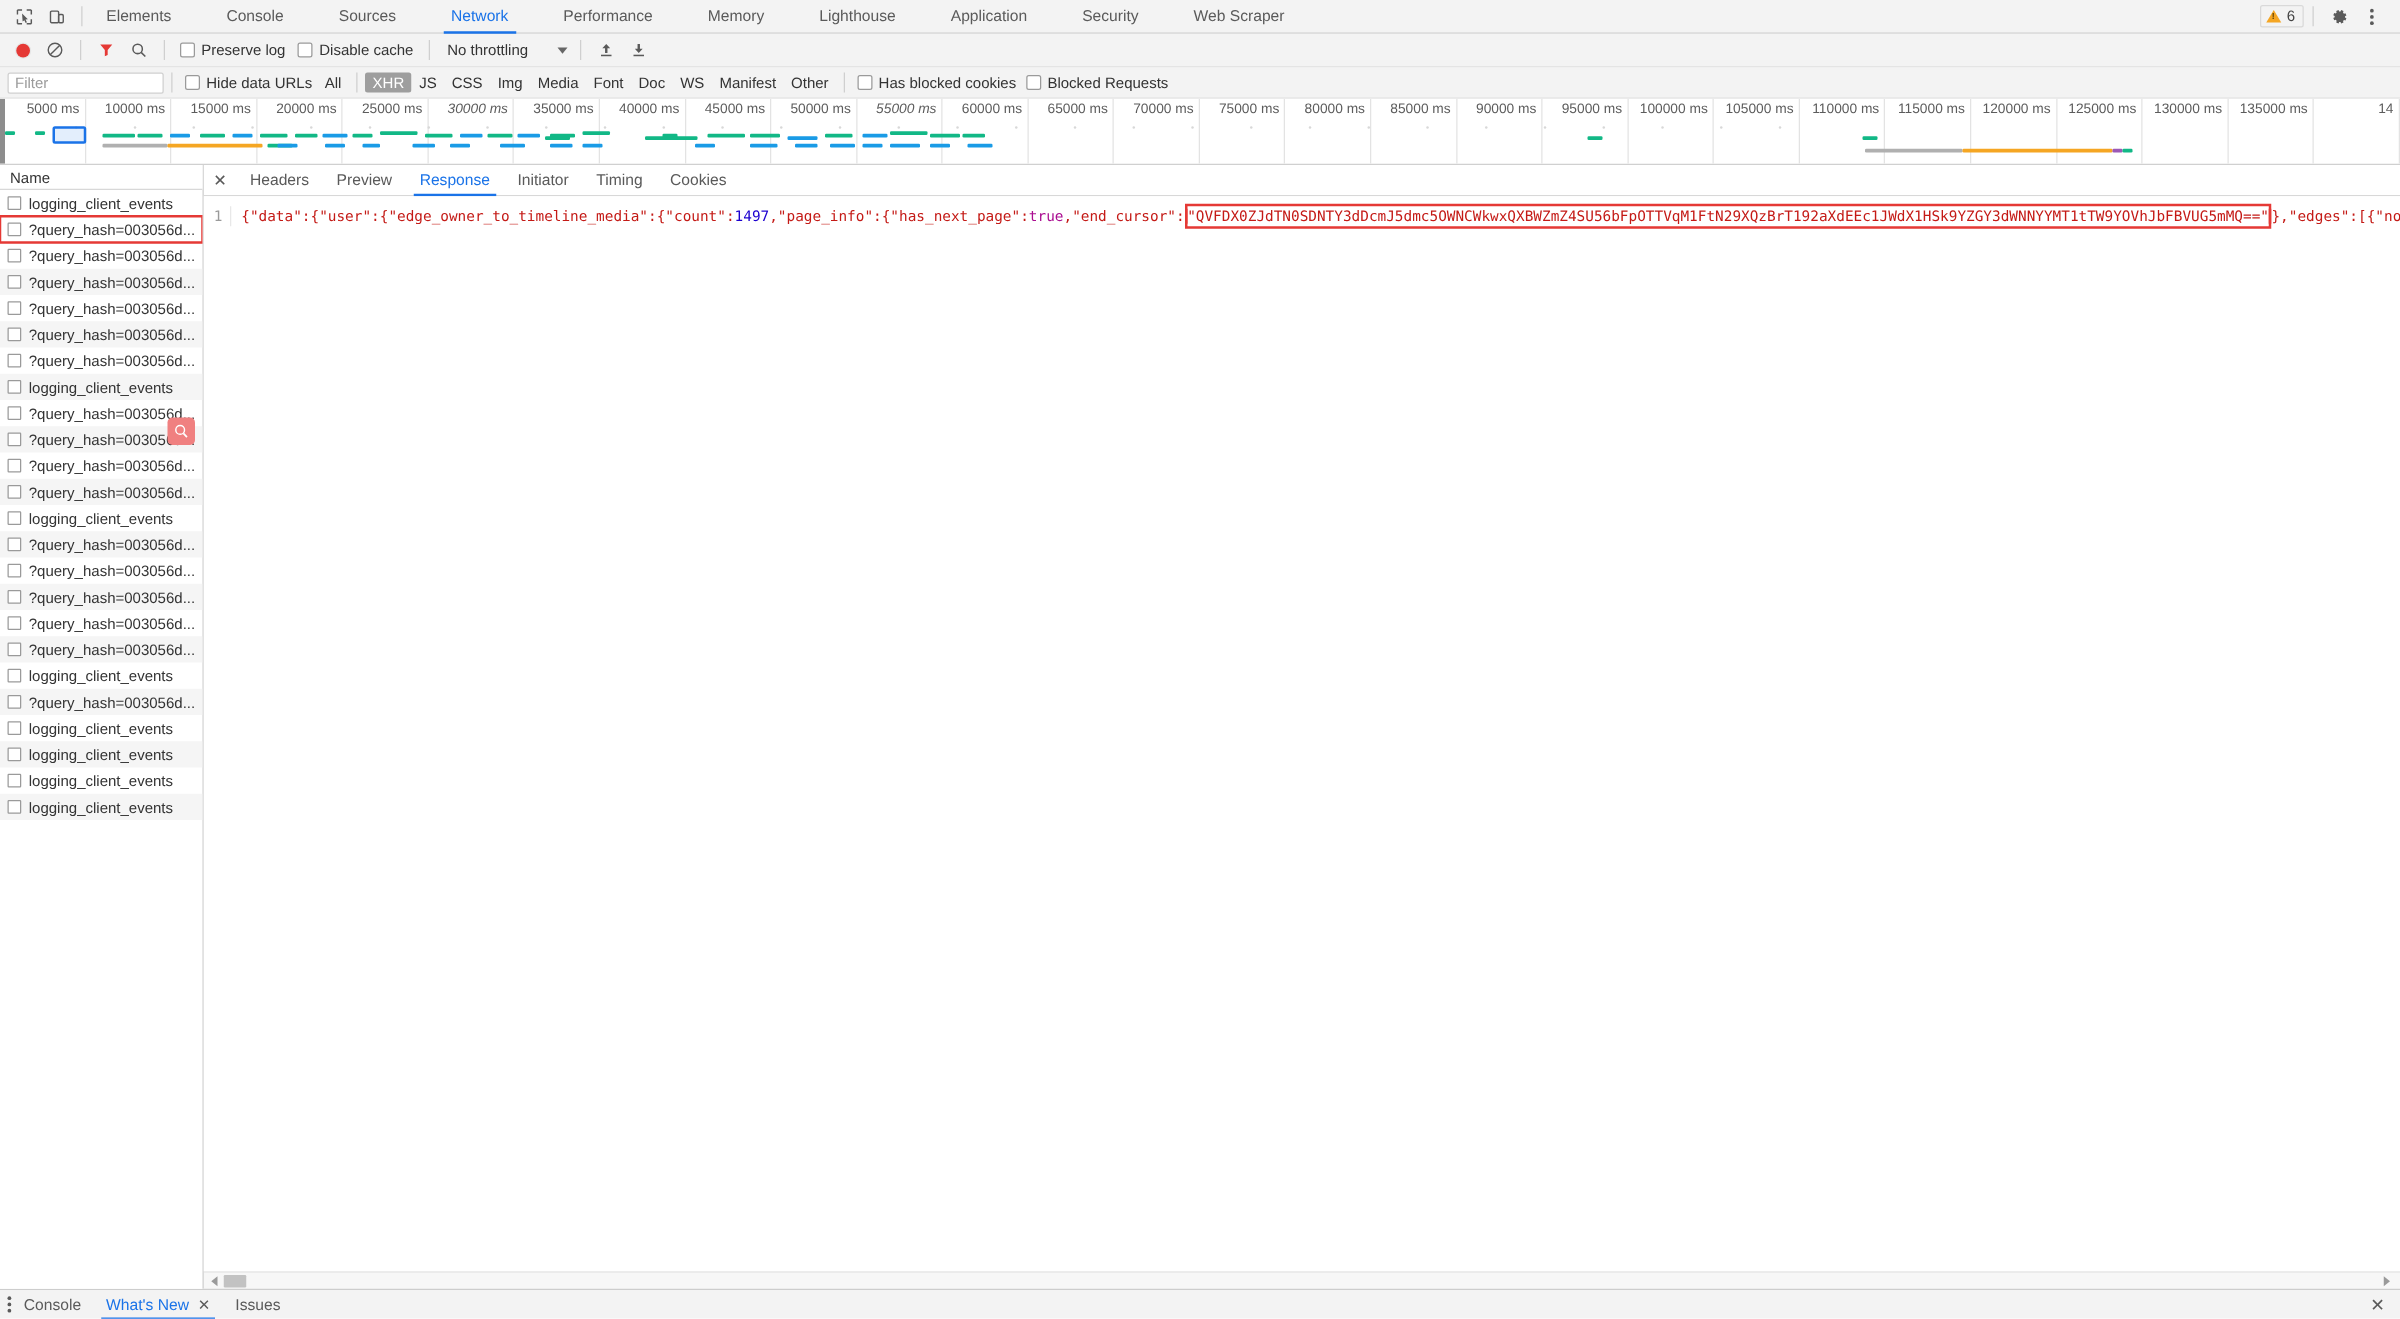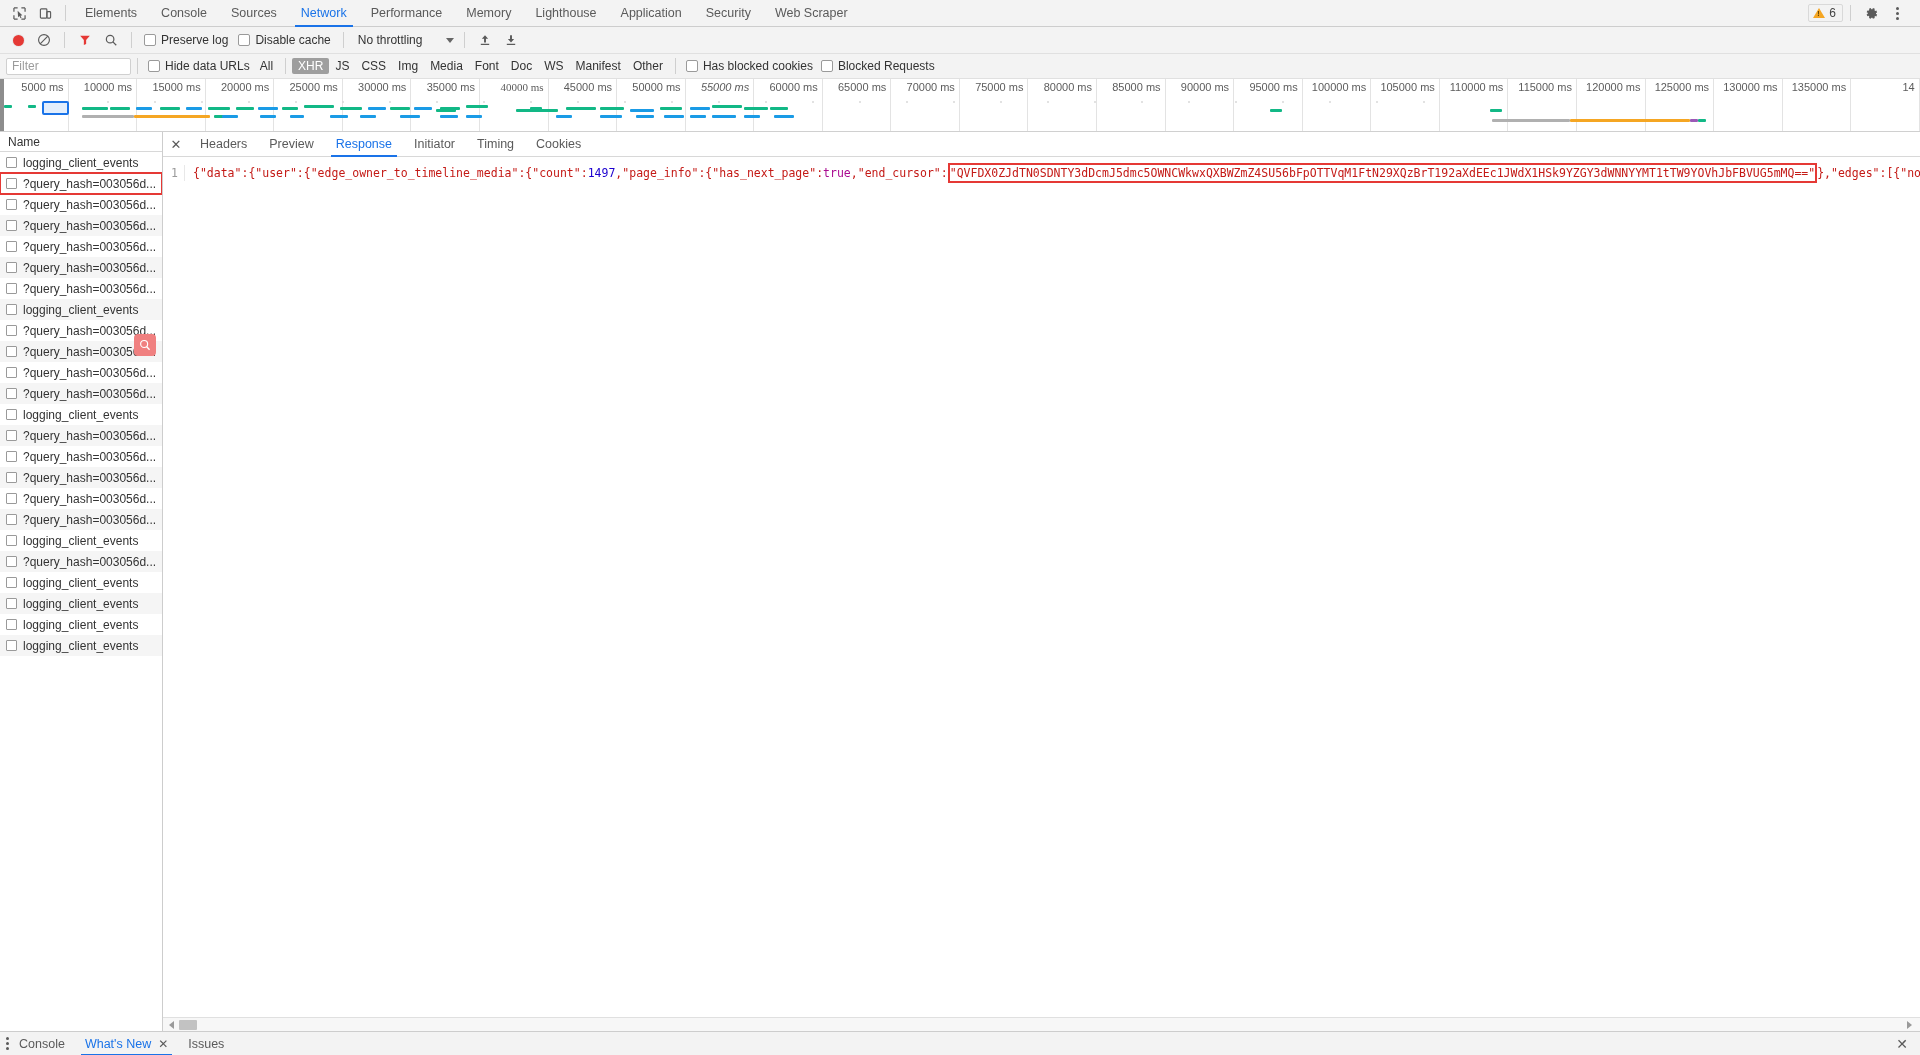--- a/index.html
+++ b/index.html
@@ -20,21 +20,21 @@
     border-bottom: 1px solid #cdcdcd;
     display: flex; align-items: center;
     padding: 0 6px;
   }
   .topbar .icon-btn {
     width: 26px; height: 24px;
     display: flex; align-items: center; justify-content: center;
     color: #5a5a5a;
   }
   .topbar .sep { width: 1px; height: 16px; background: #cfcfcf; margin: 0 7px; }
-  .panel-tabs { display: flex; align-items: center; height: 27px; }
+  .panel-tabs { display: flex; align-items: center; height: 27px; gap: 20px; }
   .panel-tab {
     padding: 0 12px; height: 27px; line-height: 27px;
     font-size: 12.5px; color: #5a5a5a; white-space: nowrap;
     position: relative;
   }
   .panel-tab.active { color: #1a73e8; }
   .panel-tab.active::after {
     content: ""; position: absolute; left: 6px; right: 6px; bottom: 0;
     height: 2px; background: #1a73e8;
   }
@@ -375,27 +375,27 @@
         </div>
         <div class="tick" style="width: 68.5714px;">
           <span>15000 ms</span>
         </div>
         <div class="tick" style="width: 68.5714px;">
           <span>20000 ms</span>
         </div>
         <div class="tick" style="width: 68.5714px;">
           <span>25000 ms</span>
         </div>
-        <div class="tick" style="width: 68.5714px;">
+        <div class="tick" style="width: 68.5714px; font-style: italic;">
           <span>30000 ms</span>
         </div>
         <div class="tick" style="width: 68.5714px;">
           <span>35000 ms</span>
         </div>
-        <div class="tick" style="width: 68.5714px; font-family: Liberation Serif, serif;">
+        <div class="tick" style="width: 68.5714px;">
           <span>40000 ms</span>
         </div>
         <div class="tick" style="width: 68.5714px;">
           <span>45000 ms</span>
         </div>
         <div class="tick" style="width: 68.5714px;">
           <span>50000 ms</span>
         </div>
         <div class="tick" style="width: 68.5714px; font-style: italic;">
           <span>55000 ms</span>

